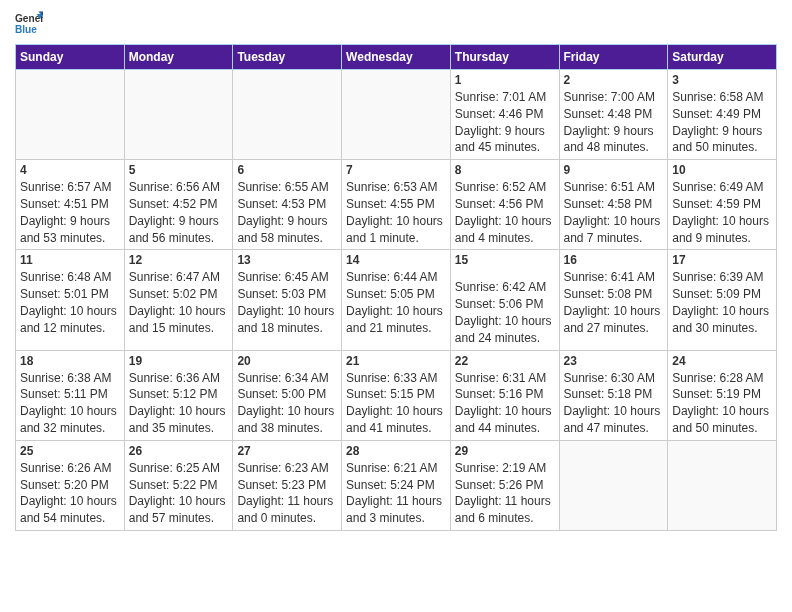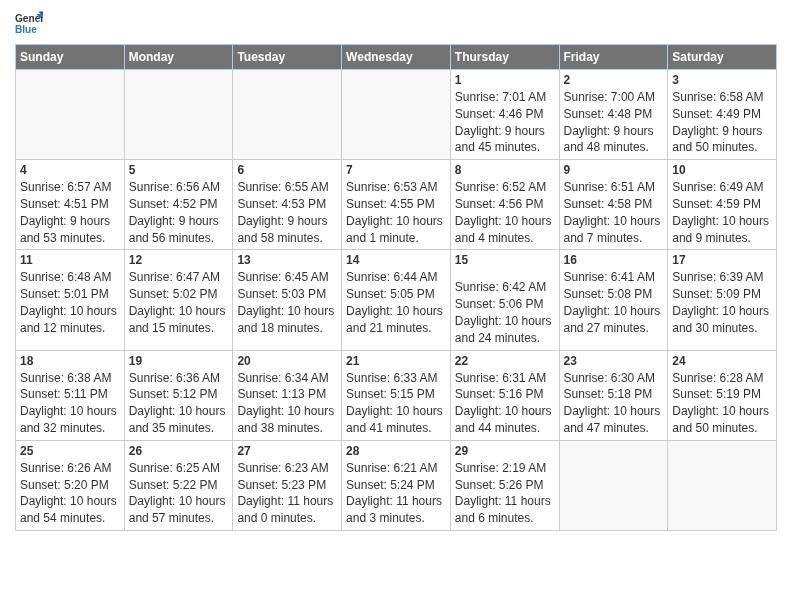--- a/index.html
+++ b/index.html
@@ -42,21 +42,21 @@
     .location {
       font-size: 14px;
       color: #555;
     }
     .calendar-table {
       width: 100%;
       border-collapse: collapse;
       table-layout: fixed;
     }
     .calendar-table th {
-      background-color: #737373;
+      background-color: #4c1d95;
       color: #fff;
       font-size: 12px;
       font-weight: bold;
       padding: 5px 4px;
       text-align: left;
       border: 1px solid #aad0f0;
     }
     .calendar-table td {
       border: 1px solid #ccc;
       vertical-align: top;
@@ -254,21 +254,21 @@
           <td>
             <span class="day-number">19</span>
             <div class="day-info" style="white-space: pre-line;">Sunrise: 6:36 AM
 Sunset: 5:12 PM
 Daylight: 10 hours
 and 35 minutes.</div>
           </td>
           <td>
             <span class="day-number">20</span>
             <div class="day-info" style="white-space: pre-line;">Sunrise: 6:34 AM
-Sunset: 1:13 PM
+Sunset: 5:00 PM
 Daylight: 10 hours
 and 38 minutes.</div>
           </td>
           <td>
             <span class="day-number">21</span>
             <div class="day-info" style="white-space: pre-line;">Sunrise: 6:33 AM
 Sunset: 5:15 PM
 Daylight: 10 hours
 and 41 minutes.</div>
           </td>

